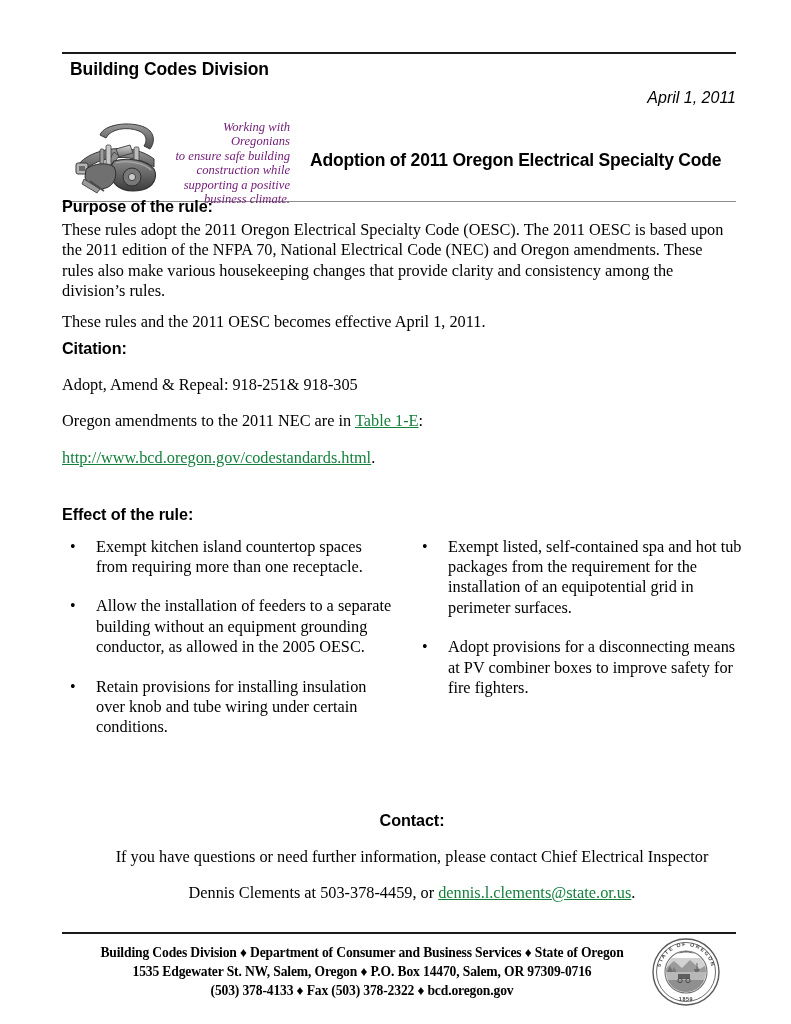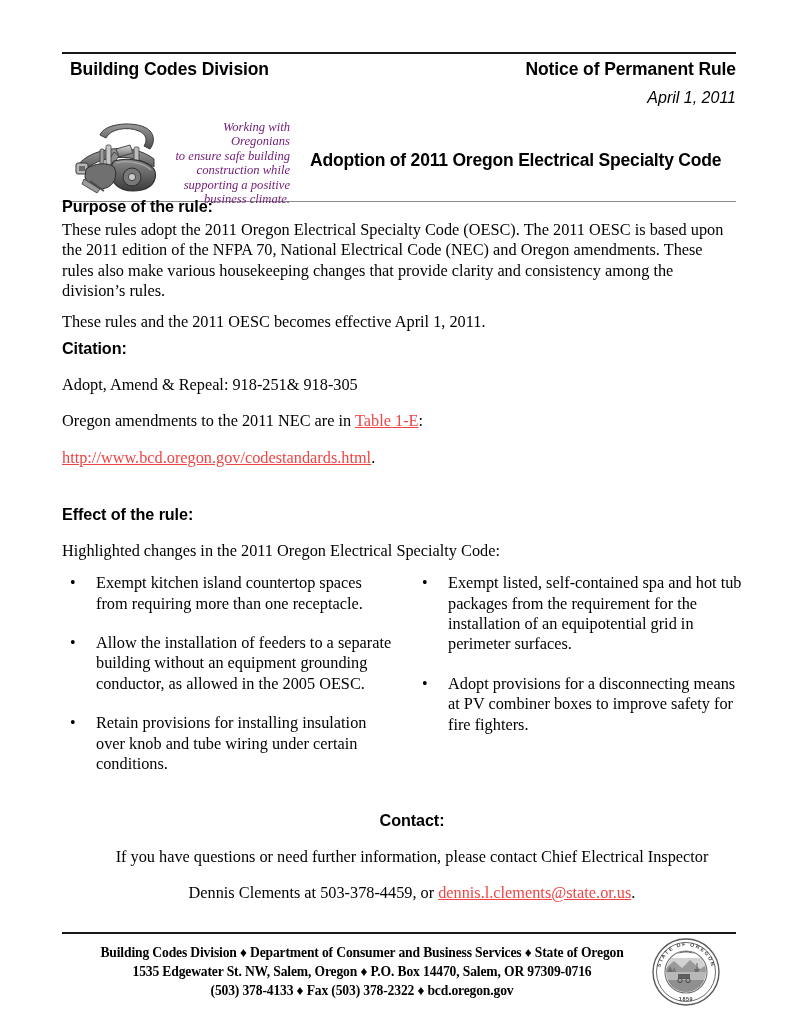--- a/index.html
+++ b/index.html
@@ -139,21 +139,21 @@
   p.tight {
     margin: 16px 0 4px 0;
   }
 
   .block-purpose { position: absolute; left: 0; top: 0; width: 676px; }
   .block-citation { position: absolute; left: 0; top: 142px; width: 676px; }
   .block-effect { position: absolute; left: 0; top: 308px; width: 676px; }
   .block-contact { position: absolute; left: 12px; top: 614px; width: 676px; text-align: center; }
 
   a.link {
-    color: #ef4444;
+    color: #15803d;
     text-decoration: underline;
   }
 
   
   .bullets {
     position: relative;
     margin-top: 12px;
     height: 230px;
   }
   .bcol-left { position: absolute; left: 0px; top: 0; width: 330px; }
@@ -216,21 +216,20 @@
 </head>
 <body>
 
 <div class="page">
 
   <div class="header">
     <div class="rule-top"></div>
 
     <div class="header-row1">
       <div class="bcd-title">Building Codes Division</div>
-      <div class="notice-title">Notice of Permanent Rule</div>
       <div class="notice-date">April 1, 2011</div>
     </div>
 
     <div class="header-body">
 
       <svg class="logo-img" viewBox="0 0 96 76">
         <defs>
           <linearGradient id="gmet" x1="0" y1="0" x2="0" y2="1">
             <stop offset="0%" stop-color="#d8d8d8"></stop>
             <stop offset="100%" stop-color="#6e6e6e"></stop>
@@ -295,21 +294,20 @@
 
     <section class="block-citation">
       <h2 class="sec-head">Citation:</h2>
       <p class="tight">Adopt, Amend &amp; Repeal: 918-251&amp; 918-305</p>
       <p class="tight"><span>Oregon amendments to the 2011 NEC are in </span><a href="#" class="link">Table 1-E</a><span>:</span></p>
       <p class="tight"><a href="#" class="link">http://www.bcd.oregon.gov/codestandards.html</a><span>.</span></p>
     </section>
 
     <section class="block-effect">
       <h2 class="sec-head">Effect of the rule:</h2>
-      <p class="tight">Highlighted changes in the 2011 Oregon Electrical Specialty Code:</p>
 
       <div class="bullets">
         <div class="bcol-left">
           <ul class="blist">
             <li><span class="bullet-dot">•</span><span>Exempt kitchen island countertop spaces from requiring more than one receptacle.</span></li>
             <li><span class="bullet-dot">•</span><span>Allow the installation of feeders to a separate building without an equipment grounding conductor, as allowed in the 2005 OESC.</span></li>
             <li><span class="bullet-dot">•</span><span>Retain provisions for installing insulation over knob and tube wiring under certain conditions.</span></li>
           </ul>
         </div>
         <div class="bcol-right">

